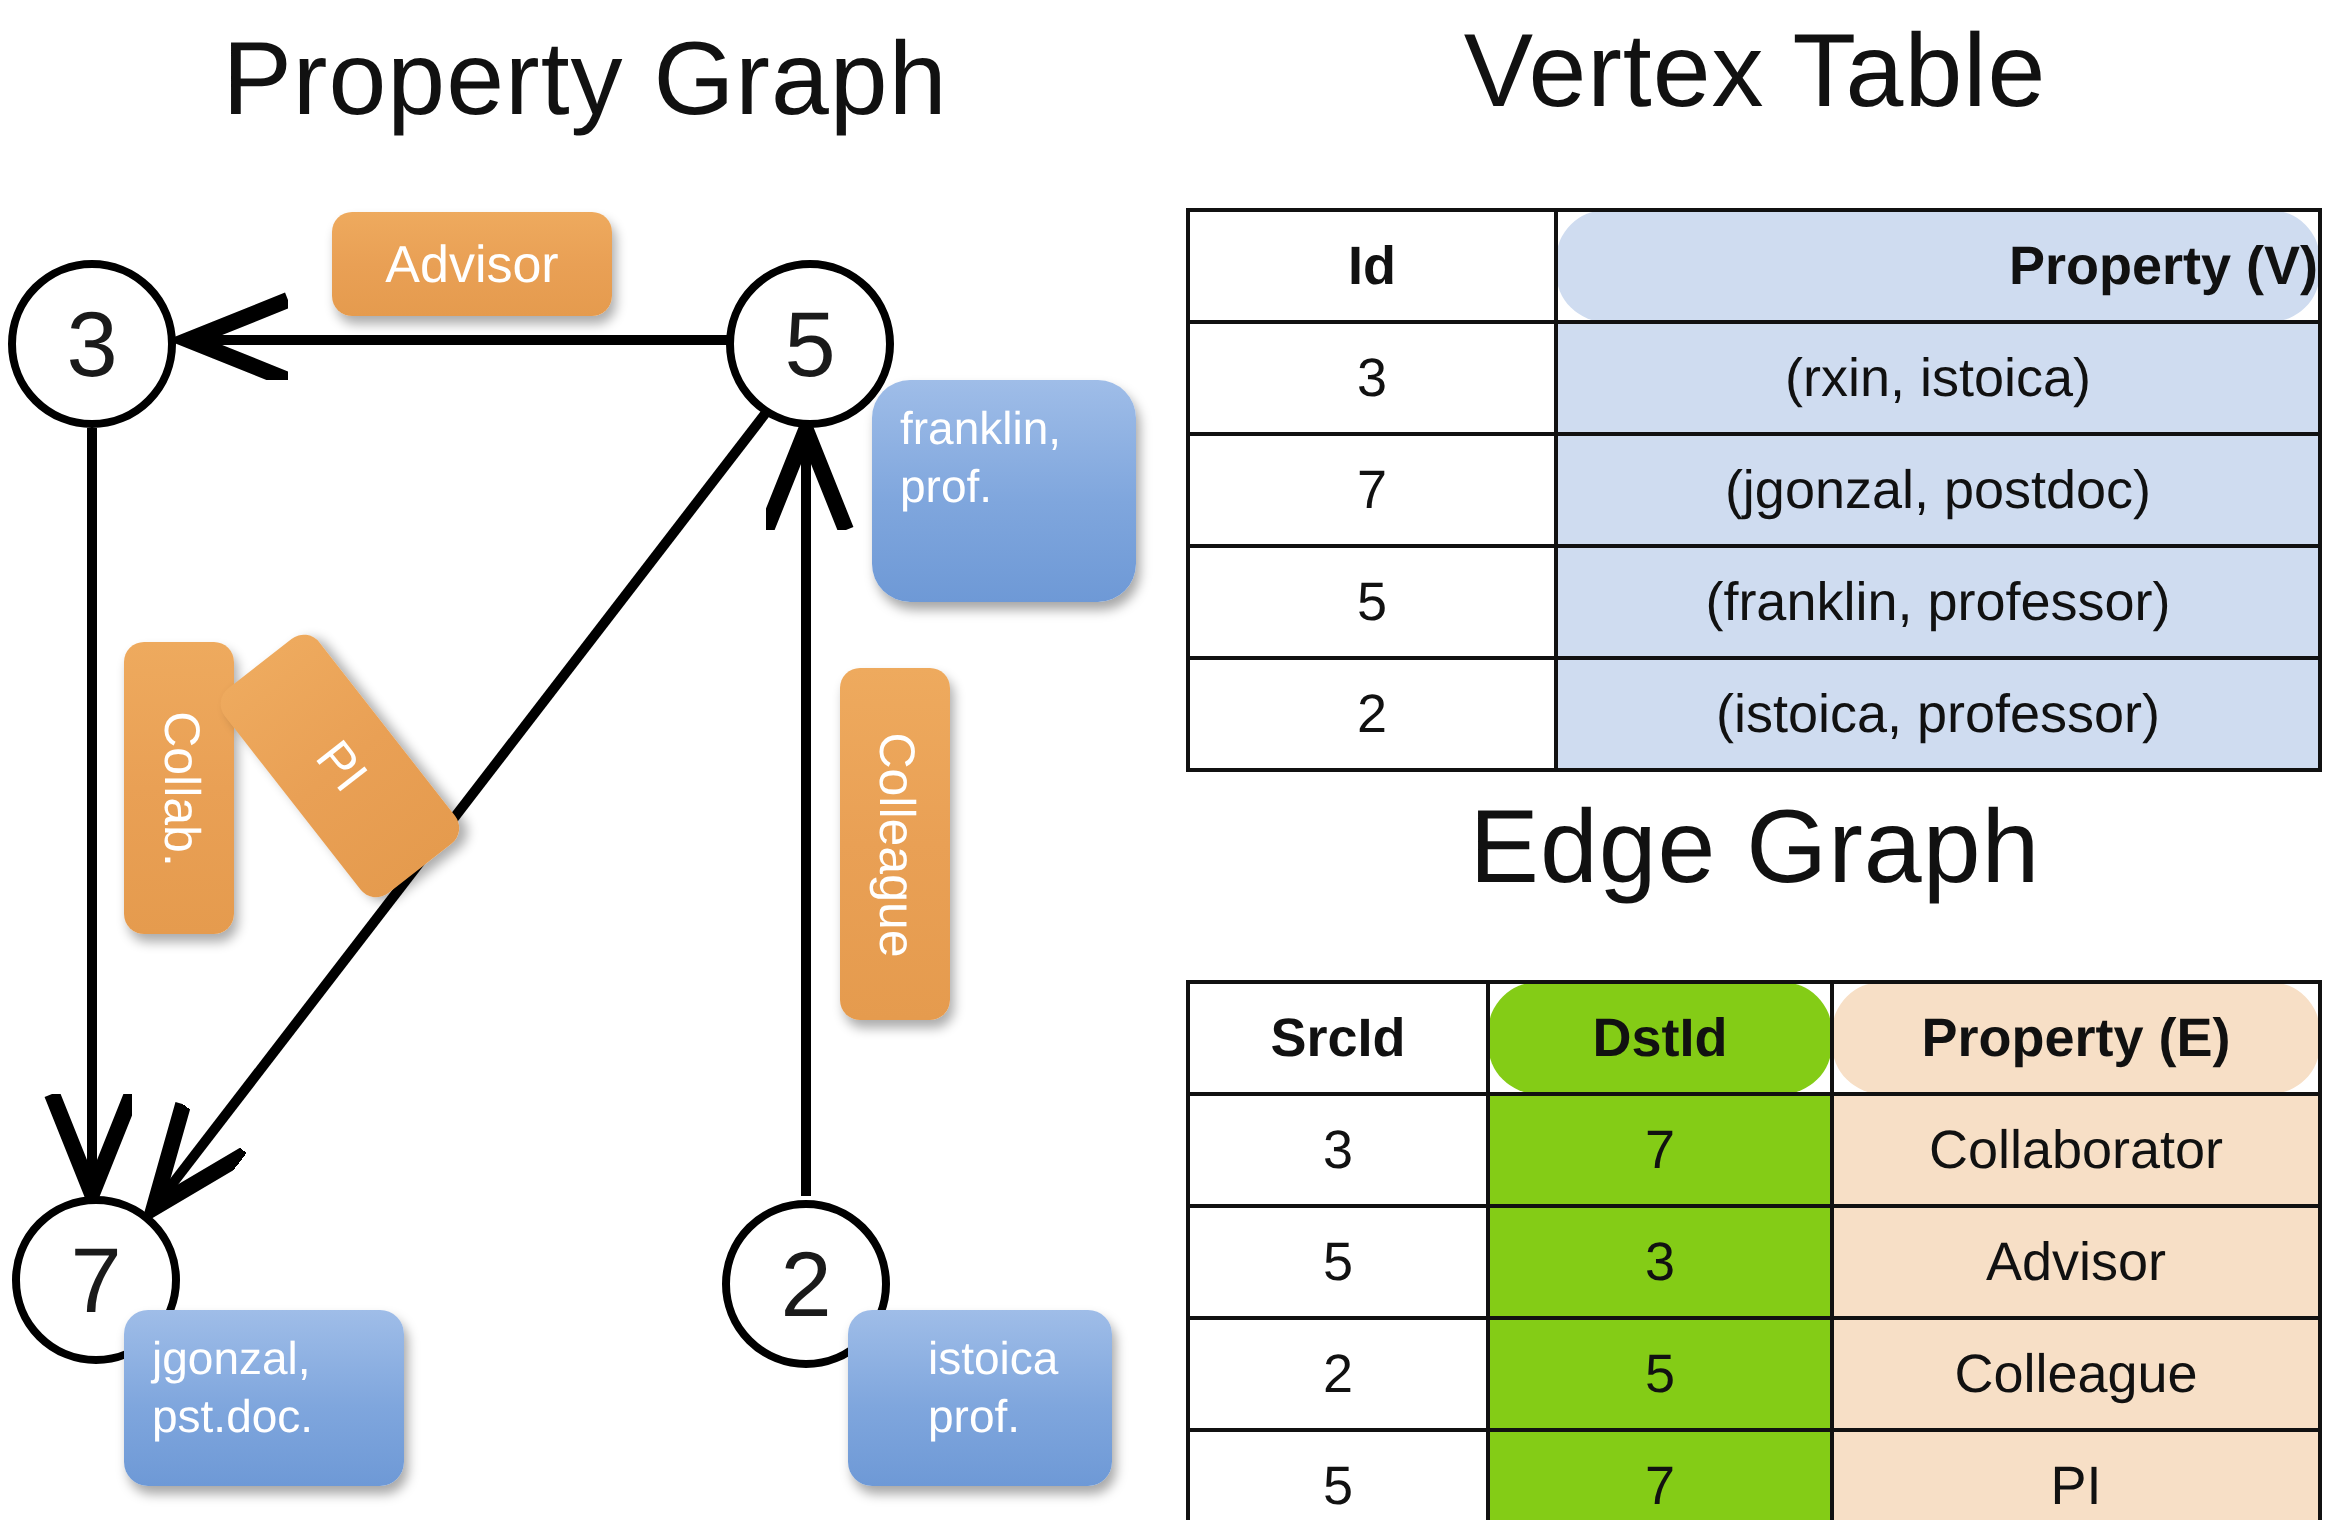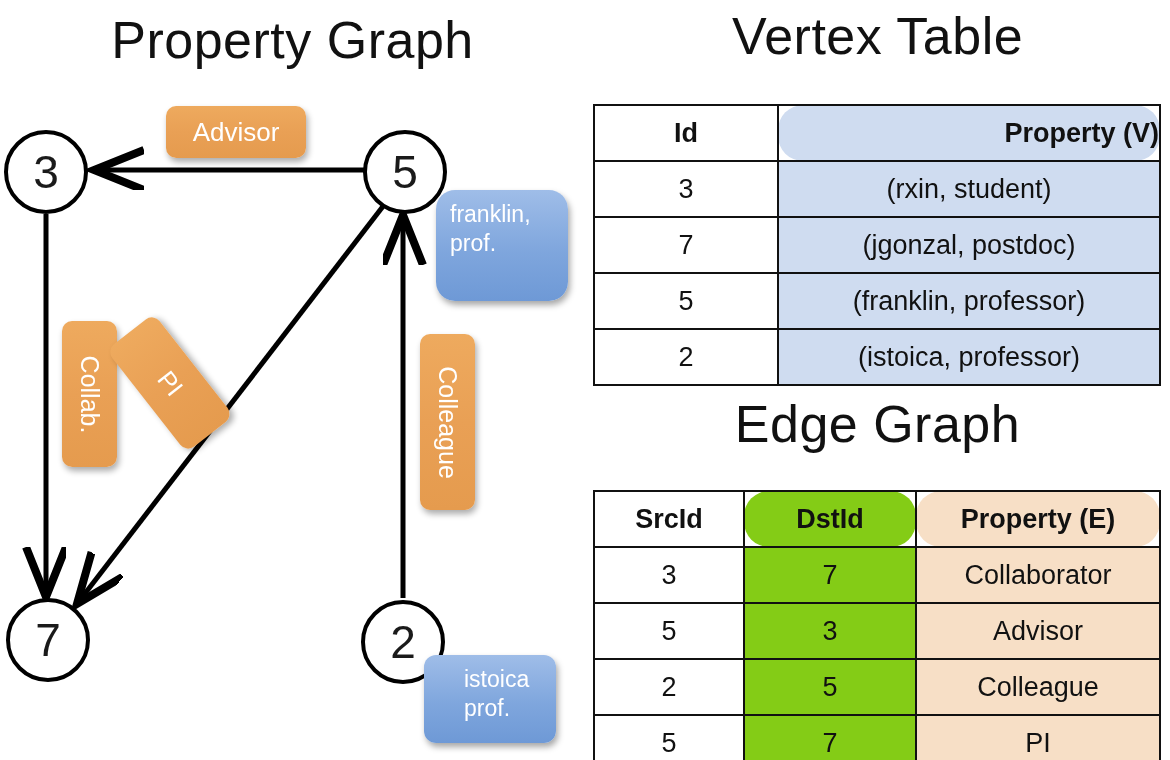--- a/index.html
+++ b/index.html
@@ -215,20 +215,24 @@
     <span>7</span>
   </div>
   <div class="vertex-node" id="node-2">
     <span>2</span>
   </div>
 
   <div class="prop-box" id="prop-5">
     <span class="vsep">franklin,</span>
     <span class="vsep">prof.</span>
   </div>
+  <div class="prop-box" id="prop-7">
+    <span class="vsep">jgonzal,</span>
+    <span class="vsep">pst.doc.</span>
+  </div>
   <div class="prop-box" id="prop-2">
     <span class="vsep">istoica</span>
     <span class="vsep">prof.</span>
   </div>
 
   <div class="edge-badge" id="badge-advisor">
     <span>Advisor</span>
   </div>
   <div class="edge-badge" id="badge-collab">
     <span class="vtext">Collab.</span>
@@ -246,21 +250,21 @@
 <table class="data-table" id="vertex-table">
   <thead>
     <tr>
       <th class="col-id">Id</th>
       <th class="col-prop">Property (V)</th>
     </tr>
   </thead>
   <tbody>
     <tr>
       <td class="col-id">3</td>
-      <td class="col-prop">(rxin, student)</td>
+      <td class="col-prop">(rxin, istoica)</td>
     </tr>
     <tr>
       <td class="col-id">7</td>
       <td class="col-prop">(jgonzal, postdoc)</td>
     </tr>
     <tr>
       <td class="col-id">5</td>
       <td class="col-prop">(franklin, professor)</td>
     </tr>
     <tr>

